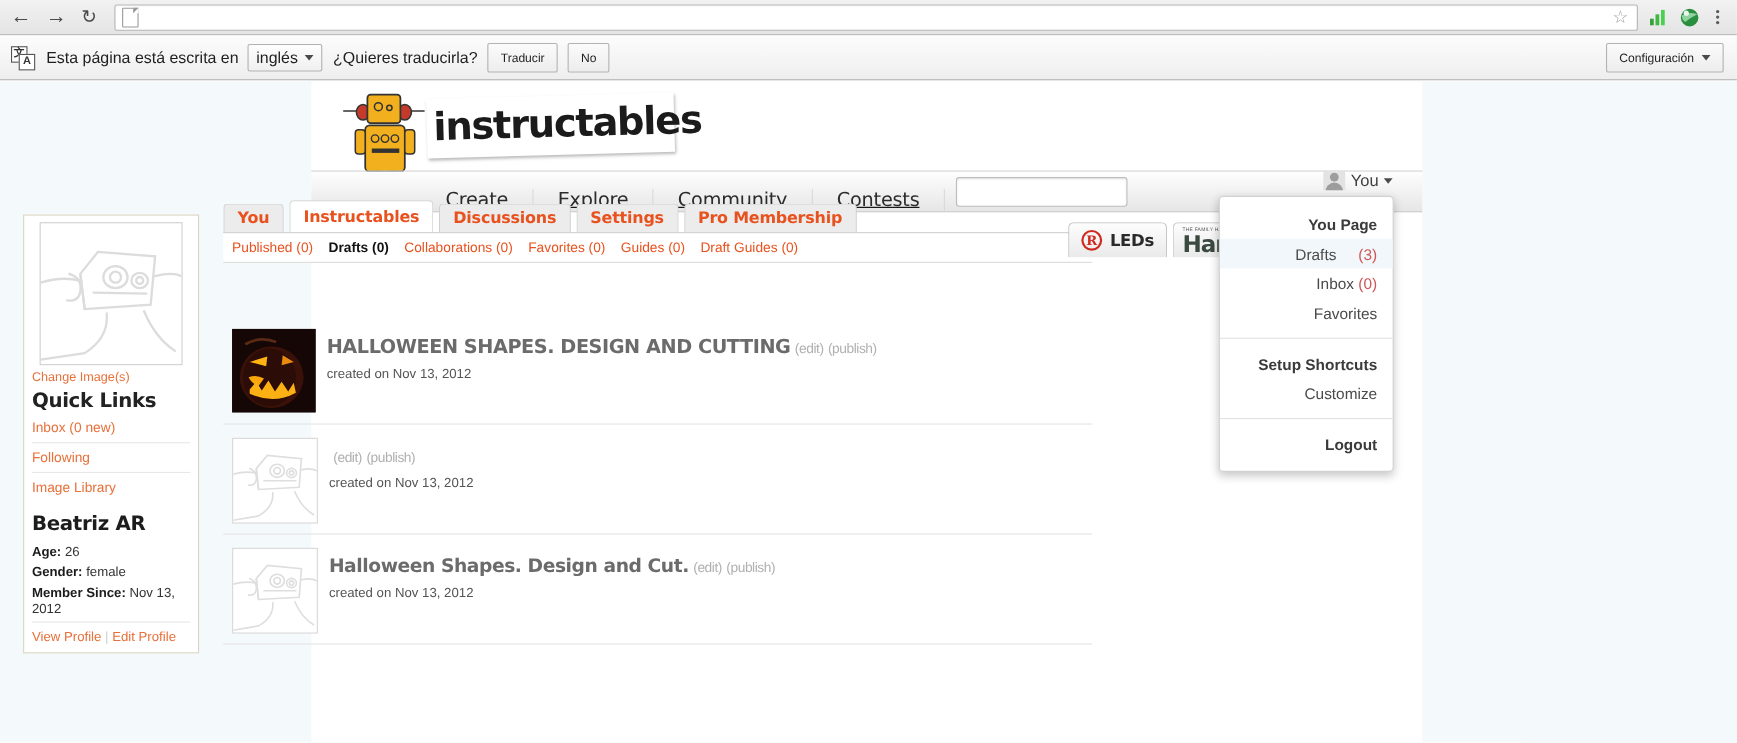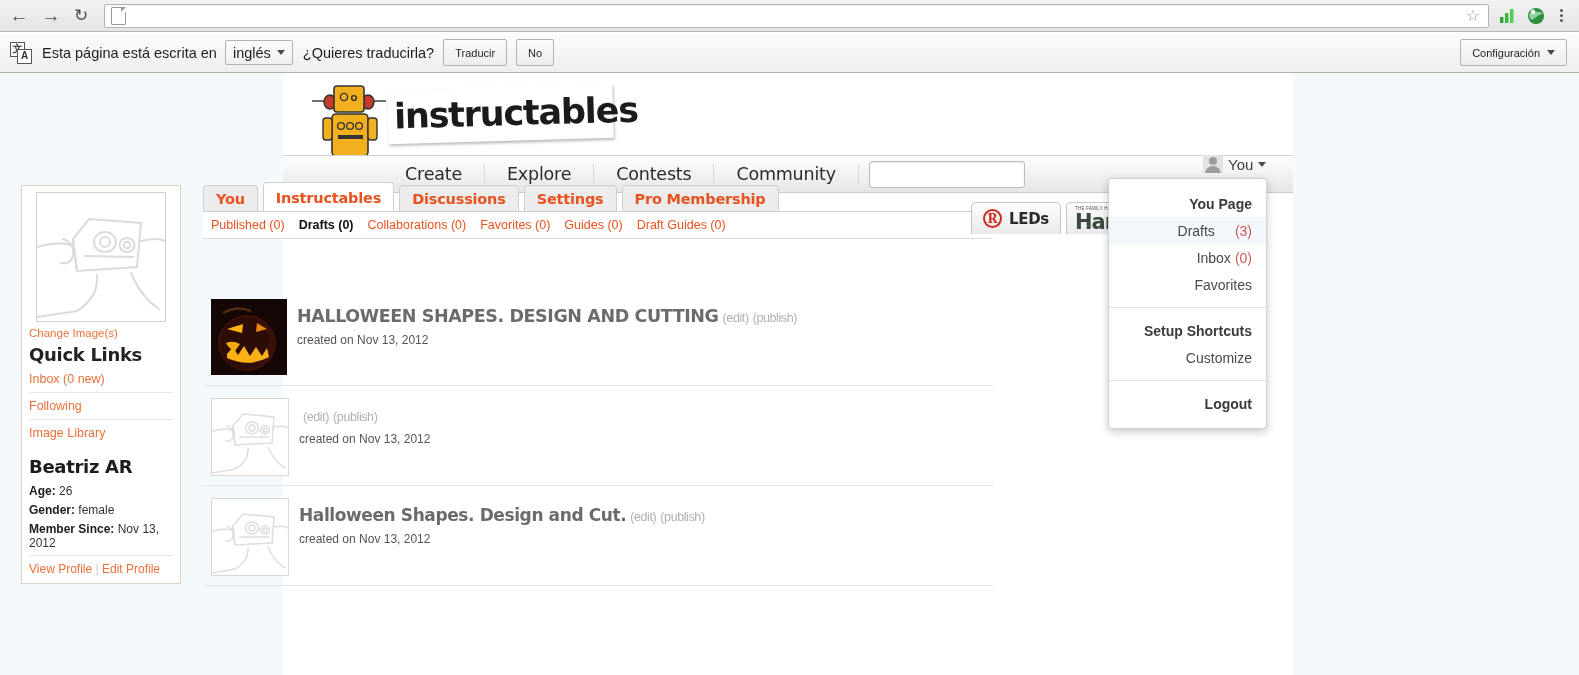--- a/index.html
+++ b/index.html
@@ -212,21 +212,22 @@
   }
 
   .nav-strip {
     position: absolute;
     left: 283px; top: 81px;
     width: 1010px; height: 36px;
     background: linear-gradient(to bottom,#fefefe 0%, #f2f2f2 50%, #e6e6e6 100%);
     border-top: 1px solid #d4d4d4;
     border-bottom: 1px solid #c9c9c9;
     display: flex;
-    align-items: center;
+    align-items: flex-end;
+    text-decoration: underline;
   }
   .nav-spacer { width: 99px; border-right: 1px solid #d9d9d9; }
   .nav-item {
     display: flex; align-items: center; justify-content: center;
     padding: 0 22px;
     border-right: 1px solid #d9d9d9;
     font-family: "DejaVu Sans", sans-serif;
     font-size: 17.5px;
     color: #2b2b2b;
     letter-spacing: -0.2px;
@@ -345,21 +346,21 @@
   .um-item .cnt { color: #cf5757; margin-left: 4px; }
   .um-sep {
     height: 1px;
     background: #e2e2e2;
     margin: 9px 0 9px 0;
   }
 
   
   .sidebar {
     position: absolute;
-    left: 21px; top: 111px;
+    left: 21px; top: 121px;
     width: 160px;
     border: 1px solid #d9d4c3;
     background: #ffffff;
     box-sizing: border-box;
     padding: 6px 7px 7px 7px;
   }
   .avatar-box {
     width: 128px; height: 128px;
     border: 1px solid #cfcfcf;
     margin: 0 auto;
@@ -603,22 +604,22 @@
     <div class="contest-tab" style="padding:0 8px;flex-direction:column;justify-content:center;align-items:flex-start;gap:0;">
       <span class="hand-tiny">THE FAMILY HANDYMAN</span>
       <span class="hand-big">Hand</span>
     </div>
   </div>
 
   <div class="nav-strip">
     <div class="nav-spacer"></div>
     <div class="nav-item">Create</div>
     <div class="nav-item">Explore</div>
+    <div class="nav-item">Community</div>
     <div class="nav-item">Contests</div>
-    <div class="nav-item">Community</div>
     <input class="nav-search" placeholder="" style="">
   </div>
 
   <div class="user-trigger">
     <span class="avatar-mini"></span>
     <span class="user-label">You</span>
     <span class="caret-dn"></span>
   </div>
 
   <div class="user-menu">

